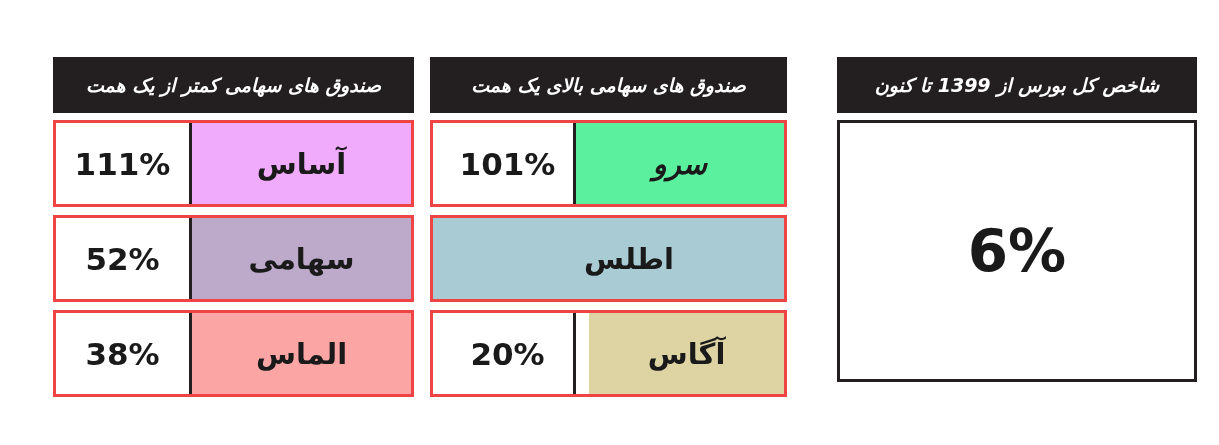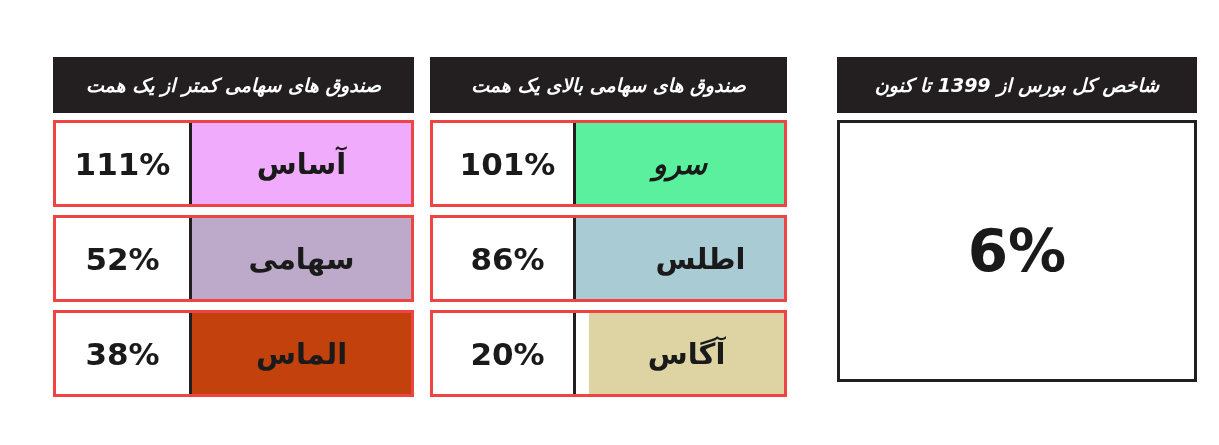--- a/index.html
+++ b/index.html
@@ -124,37 +124,36 @@
         <div class="cell-name" style="background-color: #f0abfc;">آساس</div>
       </div>
 
       <div class="row">
         <div class="cell-value">52%</div>
         <div class="cell-name" style="background-color: rgb(189, 169, 201);">سهامی</div>
       </div>
 
       <div class="row">
         <div class="cell-value">38%</div>
-        <div class="cell-name" style="background-color: #c2410c;">الماس</div>
+        <div class="cell-name" style="background-color: #fca5a5;">الماس</div>
       </div>
 
     </div>
   </div>
 
   <div class="panel panel-2" style="left:430px; width:357px;border-radius:19px;">
     <div class="panel-header">صندوق های سهامی بالای یک همت</div>
     <div class="panel-body">
 
       <div class="row">
         <div class="cell-value">101%</div>
         <div class="cell-name" style="background-color: rgb(91, 240, 158); font-style: italic;">سرو</div>
       </div>
 
       <div class="row">
-        <div class="cell-value">86%</div>
         <div class="cell-name" style="background-color: rgb(169, 203, 211); padding-left: 41px;">اطلس</div>
       </div>
 
       <div class="row">
         <div class="cell-value">20%</div>
         <div class="cell-name" style="background-color: rgb(221, 211, 163); margin-left: 13px;">آگاس</div>
       </div>
 
     </div>
   </div>

